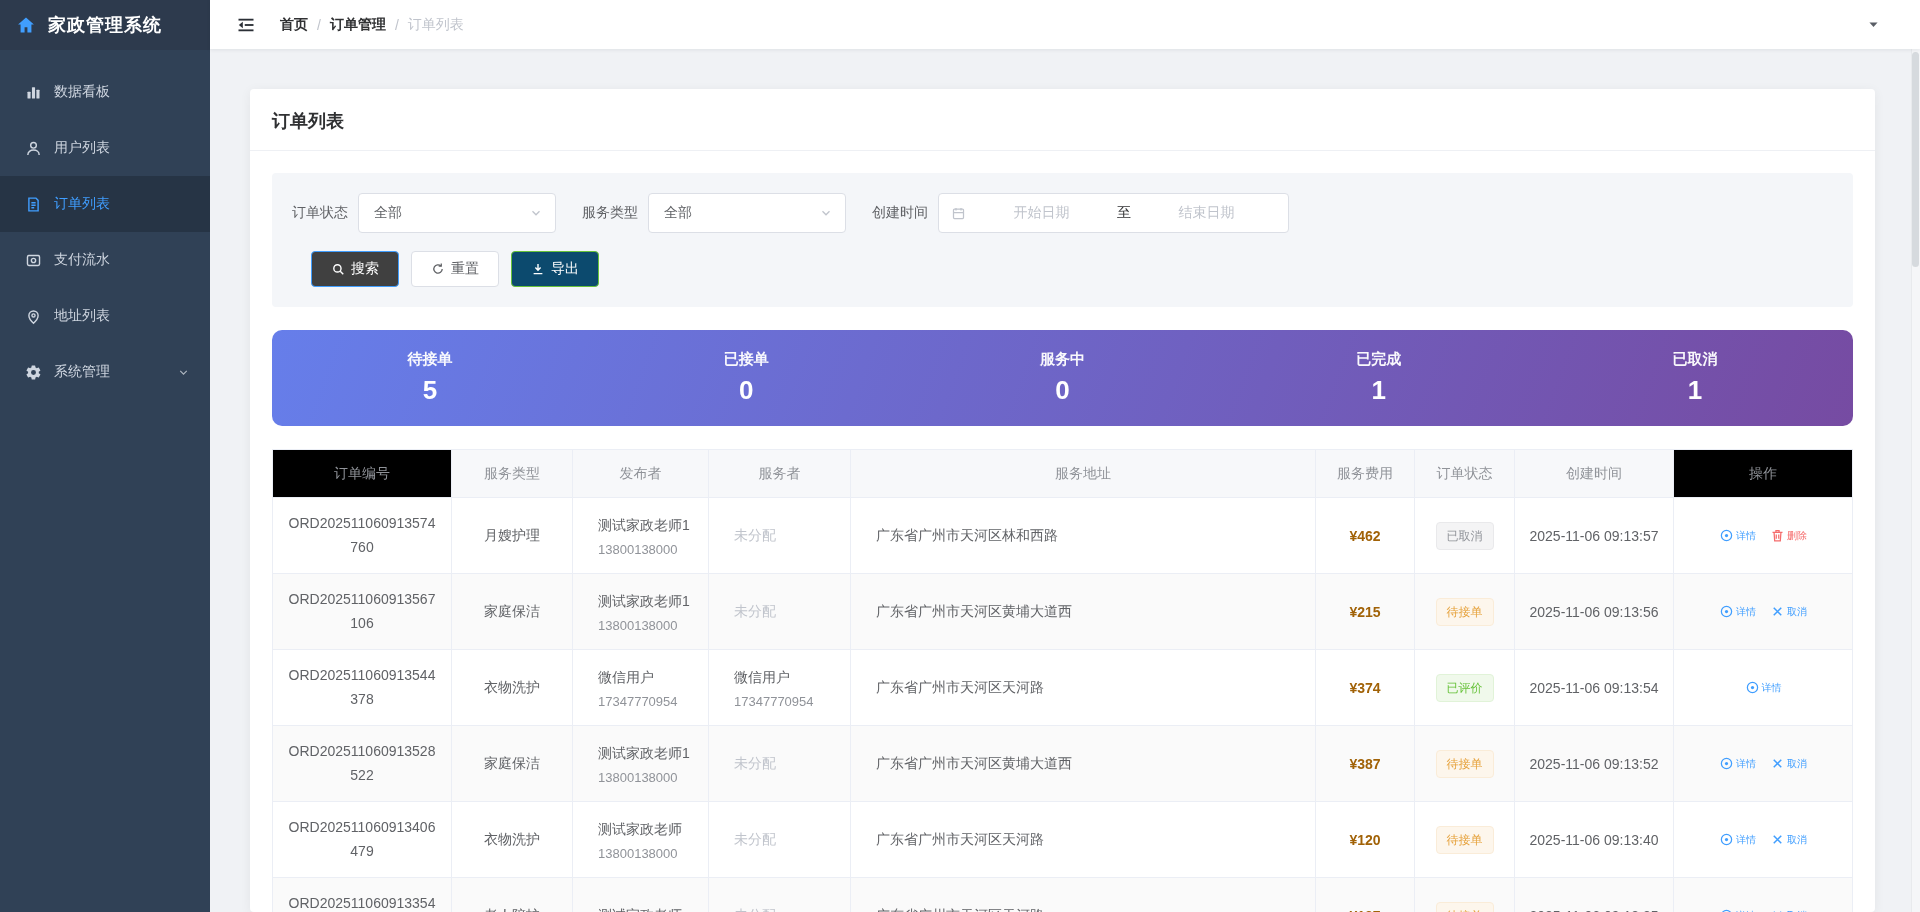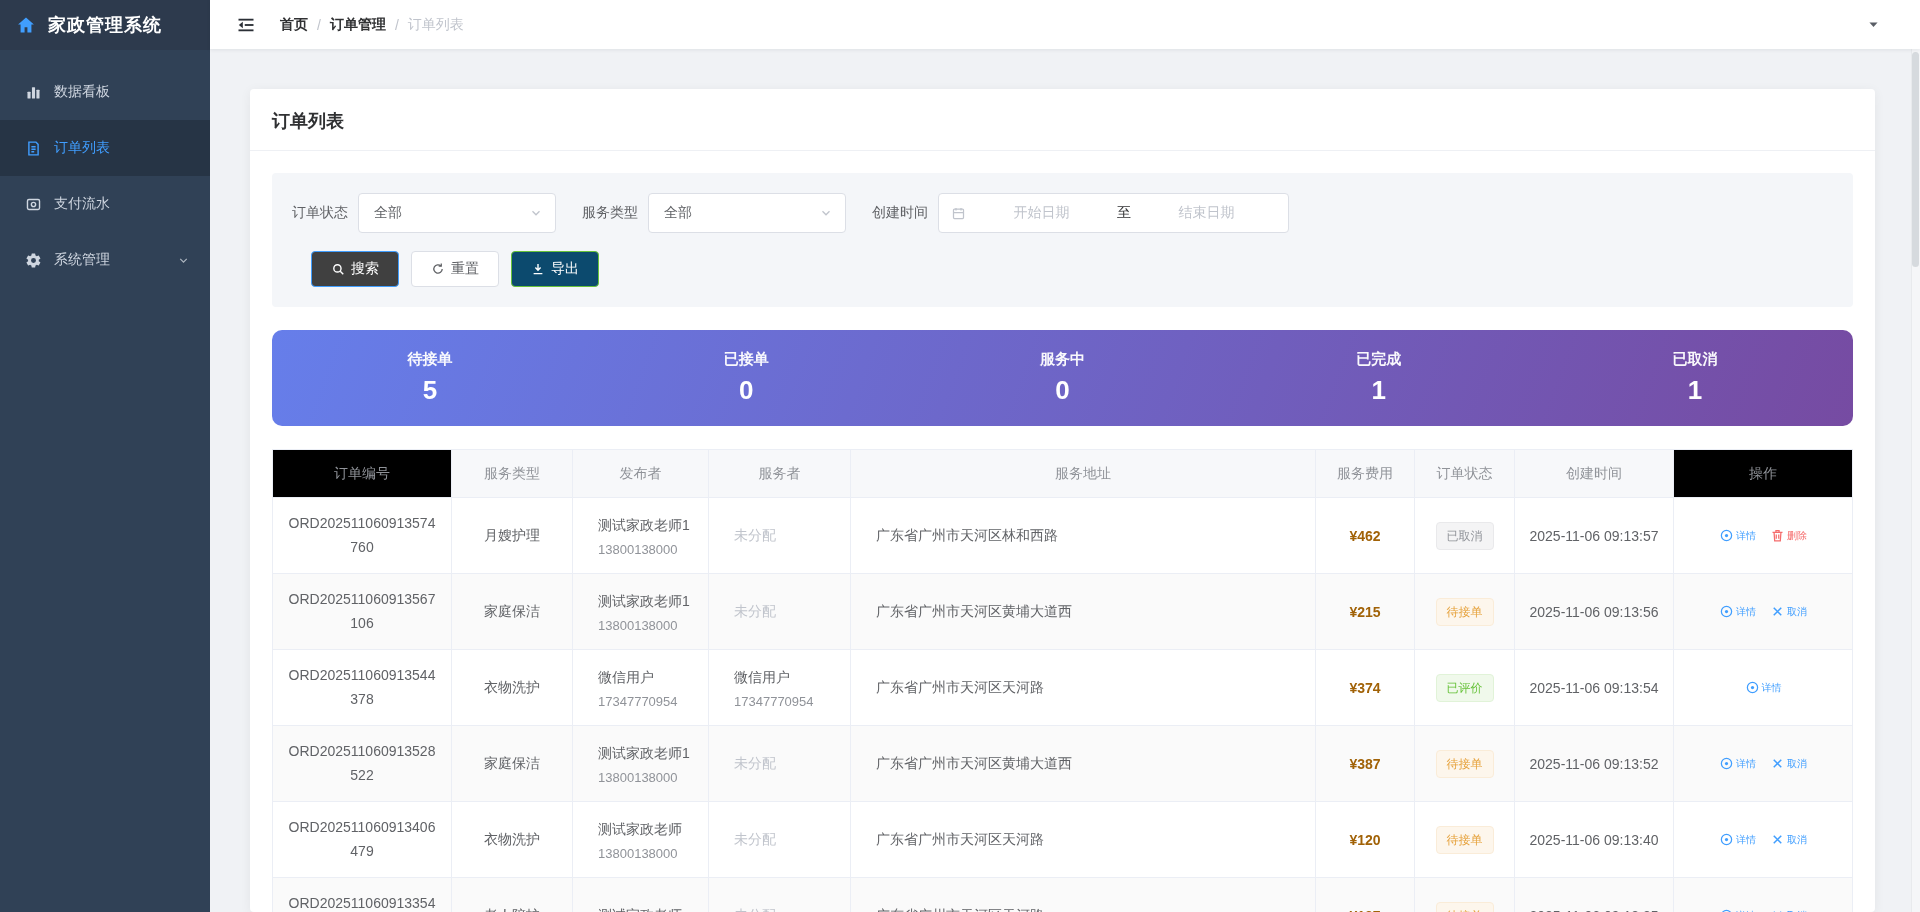--- a/index.html
+++ b/index.html
@@ -121,37 +121,55 @@
       <div class="nav-item">
         <span class="icon">
           <svg viewBox="0 0 24 24" fill="currentColor">
             <rect x="3.5" y="11" width="4.4" height="9.5" rx="0.8"></rect>
             <rect x="9.8" y="4.5" width="4.4" height="16" rx="0.8"></rect>
             <rect x="16.1" y="8" width="4.4" height="12.5" rx="0.8"></rect>
           </svg>
         </span>
         <span class="nav-label">数据看板</span>
       </div>
+      <div class="nav-item">
+        <span class="icon">
+          <svg viewBox="0 0 24 24" fill="none" stroke="currentColor" stroke-width="2">
+            <circle cx="12" cy="7.5" r="4"></circle>
+            <path d="M4 21c0-4.2 3.6-6.8 8-6.8s8 2.6 8 6.8"></path>
+          </svg>
+        </span>
+        <span class="nav-label">用户列表</span>
+      </div>
       <div class="nav-item active">
         <span class="icon">
           <svg viewBox="0 0 24 24" fill="none" stroke="currentColor" stroke-width="2">
             <path d="M5.5 3h10l3 3.2V21h-13z"></path>
             <path d="M9 9.5h6M9 13h6M9 16.5h4"></path>
           </svg>
         </span>
         <span class="nav-label">订单列表</span>
       </div>
       <div class="nav-item">
         <span class="icon">
           <svg viewBox="0 0 24 24" fill="none" stroke="currentColor" stroke-width="2">
             <rect x="3.5" y="5" width="17" height="14" rx="2"></rect>
             <circle cx="12" cy="12" r="3"></circle>
           </svg>
         </span>
         <span class="nav-label">支付流水</span>
+      </div>
+      <div class="nav-item">
+        <span class="icon">
+          <svg viewBox="0 0 24 24" fill="none" stroke="currentColor" stroke-width="2">
+            <path d="M12 21.5S5.5 15.8 5.5 10.7a6.5 6.5 0 0 1 13 0c0 5.1-6.5 10.8-6.5 10.8z"></path>
+            <circle cx="12" cy="10.5" r="2.2"></circle>
+          </svg>
+        </span>
+        <span class="nav-label">地址列表</span>
       </div>
       <div class="nav-item">
         <span class="icon">
           <svg viewBox="0 0 24 24" fill="currentColor">
             <path d="M19.4 13a7.5 7.5 0 0 0 0-2l2.1-1.6a.5.5 0 0 0 .1-.6l-2-3.5a.5.5 0 0 0-.6-.2l-2.5 1a7.7 7.7 0 0 0-1.7-1l-.4-2.6a.5.5 0 0 0-.5-.4h-4a.5.5 0 0 0-.5.4l-.4 2.6a7.7 7.7 0 0 0-1.7 1l-2.5-1a.5.5 0 0 0-.6.2l-2 3.5a.5.5 0 0 0 .1.6L4.4 11a7.5 7.5 0 0 0 0 2l-2.1 1.6a.5.5 0 0 0-.1.6l2 3.5c.1.2.4.3.6.2l2.5-1a7.7 7.7 0 0 0 1.7 1l.4 2.6c0 .2.3.4.5.4h4c.3 0 .5-.2.5-.4l.4-2.6a7.7 7.7 0 0 0 1.7-1l2.5 1c.2.1.5 0 .6-.2l2-3.5a.5.5 0 0 0-.1-.6L19.4 13zM12 15.5a3.5 3.5 0 1 1 0-7 3.5 3.5 0 0 1 0 7z"></path>
           </svg>
         </span>
         <span class="nav-label">系统管理</span>
         <span class="icon chev">
           <svg viewBox="0 0 24 24" fill="none" stroke="currentColor" stroke-width="2.2">

